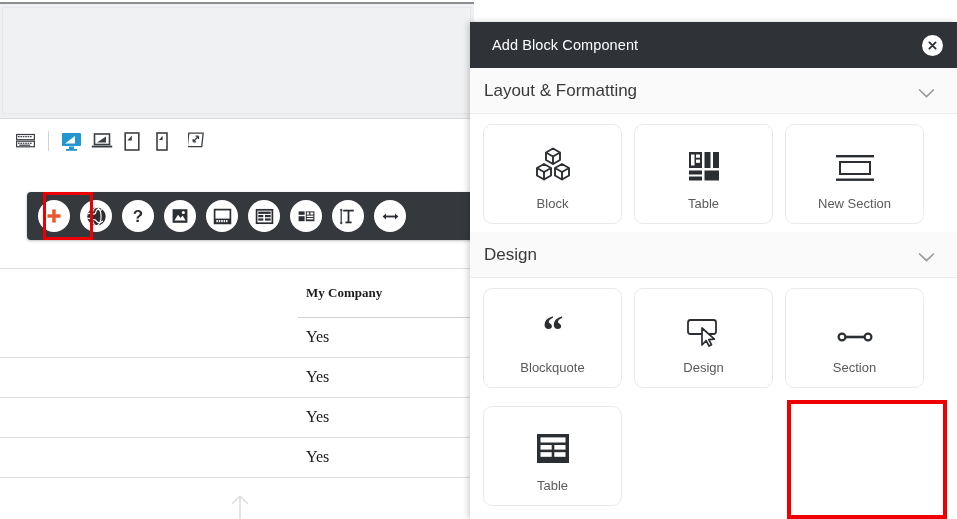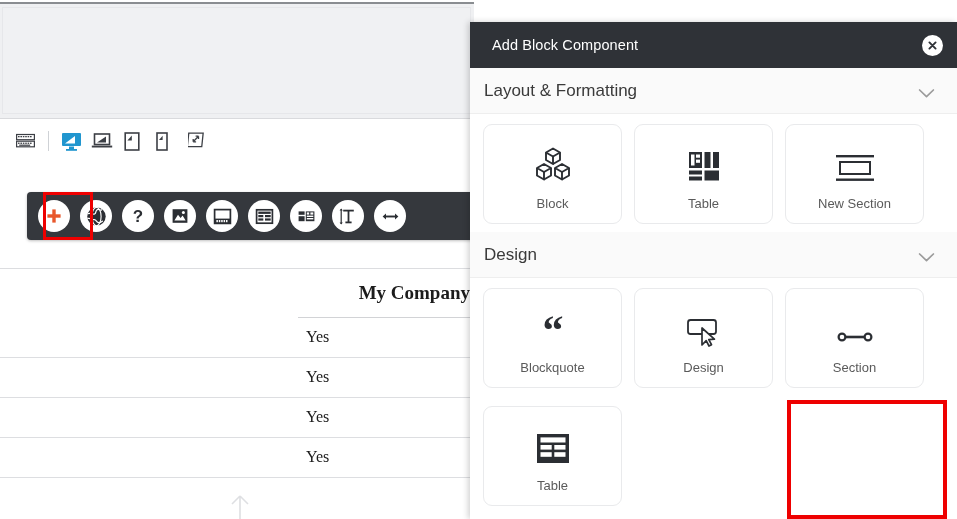--- a/index.html
+++ b/index.html
@@ -84,22 +84,22 @@
     border-bottom: 1px solid #dddee1;
     font-size: 16px;
     color: #1c1c1c;
     padding: 0;
   }
   .doc-table td.c-left { width: 298px; }
   .doc-table td.c-right { width: 172px; padding-left: 8px; }
   .doc-table tr.hdr td {
     height: 48px;
     font-weight: bold;
-    font-size: 19px;
-    text-align: right;
+    font-size: 13px;
+    text-align: left;
     border-bottom: 1px solid #d2d3d6;
   }
   .doc-table tr.hdr td.c-left { border-bottom: none; }
   .scroll-top-arrow {
     position: absolute; left: 228px; top: 492px;
     width: 24px; height: 26px;
   }
 
   
   .panel {

